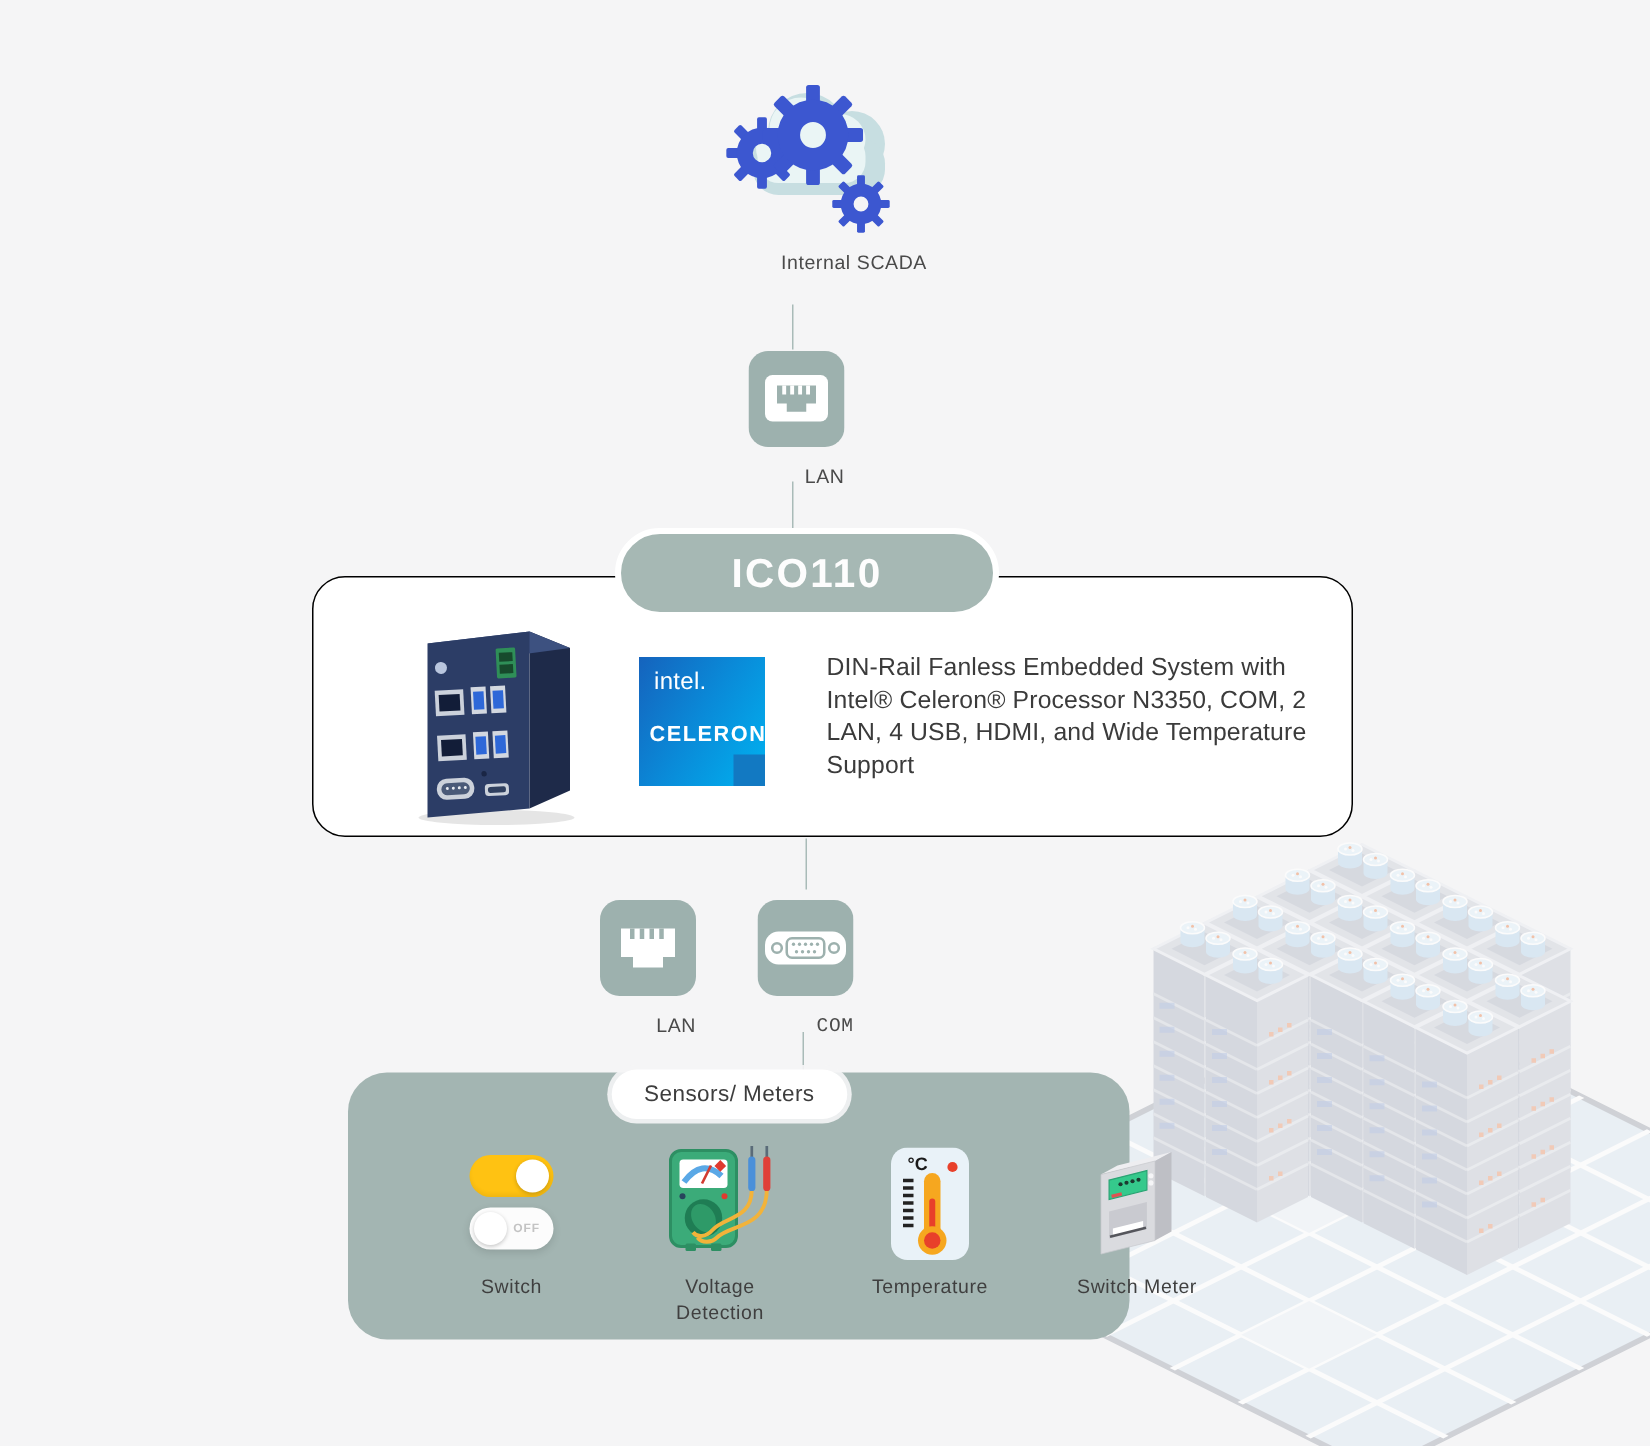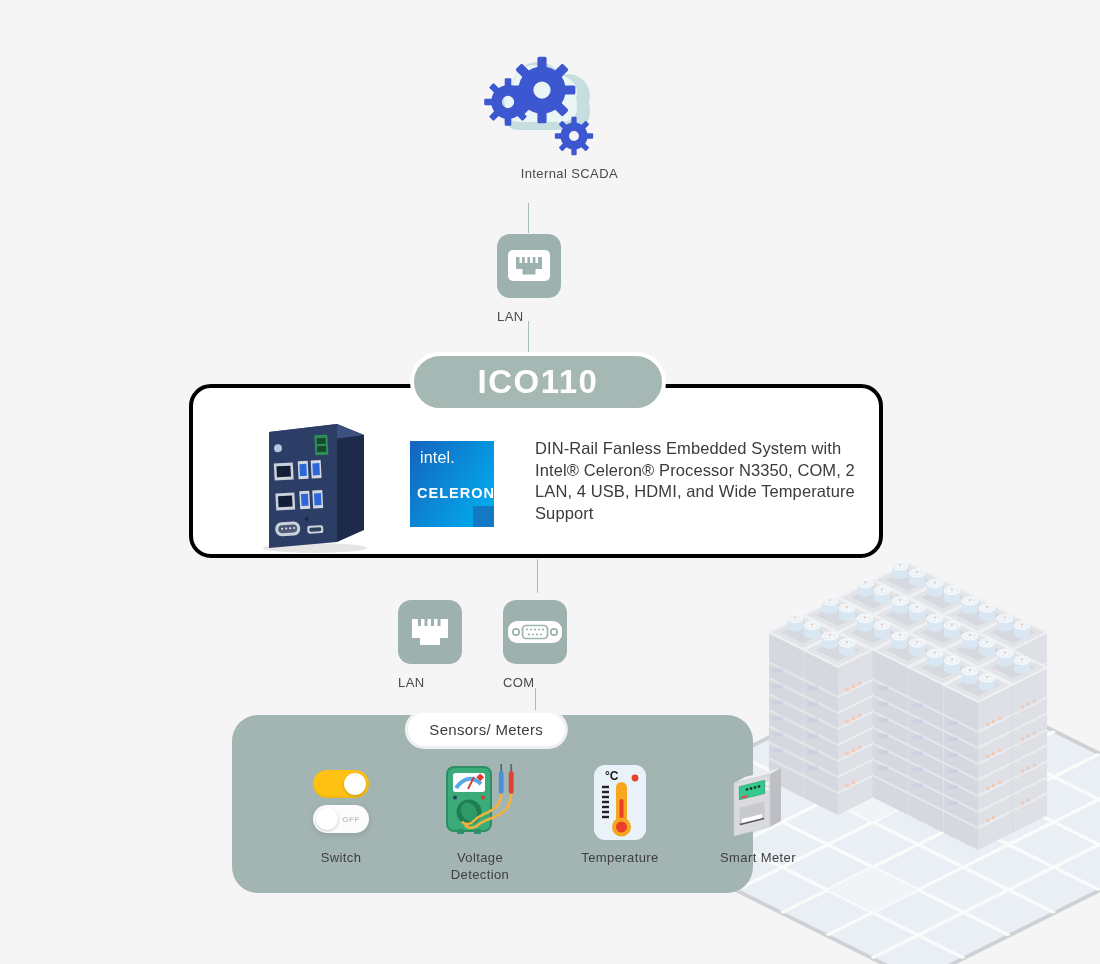--- a/index.html
+++ b/index.html
@@ -11,35 +11,35 @@
   }
   .abs { position:absolute; }
   .caption { font-size:13px; color:#4a4a4a; letter-spacing:.4px; line-height:1.3; }
   .vline { position:absolute; width:0; border-left:1.6px solid #a9bbb8; z-index:2; }
 
   
   .scada { left:440px; top:48px; width:178px; text-align:right; z-index:2; }
   .scada .caption { margin-top:2px; }
 
   
-  .port-node { width:66px; text-align:left; z-index:2; }
+  .port-node { width:66px; text-align:right; z-index:2; }
   .port-node .caption { margin-top:7px; }
 
   
   .ico-pill {
     left:410px; top:352px; width:256px; height:60px; z-index:3;
     background:#a6b8b4; border:4px solid #fff; border-radius:31px;
     box-sizing:border-box; display:flex; align-items:center; justify-content:center;
-    color:#fdfdfd; font-size:33px; font-weight:700; letter-spacing:1.5px;
+    color:#fdfdfd; font-size:27px; font-weight:700; letter-spacing:1.5px;
   }
 
   
   .product-box {
-    left:189px; top:384px; width:694px; height:174px; z-index:2;
-    background:#ffffff; border:4px solid #000000; border-radius:22px;
+    left:208px; top:384px; width:694px; height:174px; z-index:2;
+    background:#ffffff; border:1px solid #000000; border-radius:22px;
     box-sizing:border-box;
     padding-left:26px;
   }
   .device-art { left:44px; top:14px; }
   .intel-logo {
     left:217px; top:53px; width:84px; height:86px;
     background:linear-gradient(122deg,#1563bd 0%,#0a8ad8 48%,#00b2f0 100%);
     position:absolute; overflow:hidden;
   }
   .intel-logo .corner {
@@ -322,21 +322,21 @@
       <g fill="#9db1ae">
         <rect x="20" y="19" width="3" height="7"></rect>
         <rect x="26.5" y="19" width="3" height="7"></rect>
         <rect x="33" y="19" width="3" height="7"></rect>
         <rect x="39.5" y="19" width="3" height="7"></rect>
       </g>
     </svg>
     <div class="caption">LAN</div>
   </div>
 
-  <div class="abs port-node" style="left:503px; top:600px;">
+  <div class="abs port-node" style="left:503px; top:600px;font-family:Liberation Mono, monospace;">
     <svg width="64" height="64" viewBox="0 0 64 64">
       <rect width="64" height="64" rx="13" fill="#9db1ae"></rect>
       <rect x="5" y="21" width="54" height="22" rx="9" fill="#ffffff"></rect>
       <circle cx="13" cy="32" r="3.2" fill="none" stroke="#9db1ae" stroke-width="1.7"></circle>
       <circle cx="51" cy="32" r="3.2" fill="none" stroke="#9db1ae" stroke-width="1.7"></circle>
       <rect x="19.5" y="25.5" width="25" height="13" rx="3.5" fill="none" stroke="#9db1ae" stroke-width="1.7"></rect>
       <g fill="#9db1ae">
         <circle cx="24" cy="29.5" r="1.1"></circle>
           <circle cx="28" cy="29.5" r="1.1"></circle>
           <circle cx="32" cy="29.5" r="1.1"></circle>
@@ -437,17 +437,17 @@
               <circle cx="33" cy="23.5" r="1.4"></circle>
           </g>
           <rect x="15" y="32.8" width="7" height="2.2" transform="rotate(-14 18 34)" fill="#e05252"></rect>
           <circle cx="41.3" cy="20.8" r="1.7" fill="#f5f5f7"></circle>
           <circle cx="41.3" cy="25.6" r="1.7" fill="#f5f5f7"></circle>
           <path d="M13.4,44.7 L38.6,38.4 L38.6,56.4 L13.4,62.7 Z" fill="#c9cad0"></path>
           <path d="M15.9,56 L36.1,51 L36.1,56 L15.9,61 Z" fill="#ffffff"></path>
           <path d="M14,61.5 L38,55.5" stroke="#55565c" stroke-width="1.6"></path>
         </svg>
       </div>
-      <div class="caption">Smart Meter</div>
+      <div class="caption">Switch Meter</div>
     </div>
   </div>
 
 </div>
 
 </body></html>

